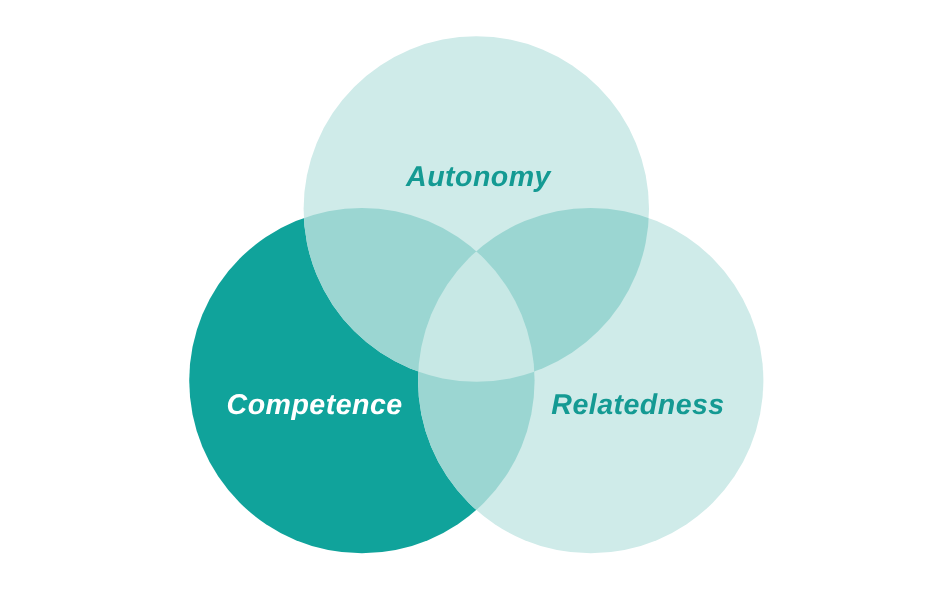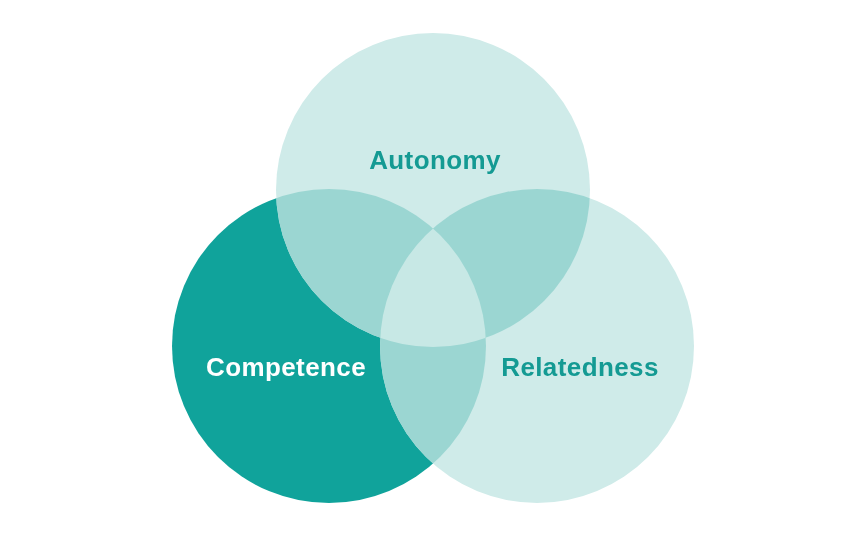--- a/index.html
+++ b/index.html
@@ -11,20 +11,21 @@
       width: 864px;
       height: 540px;
       overflow: hidden;
       font-family: "Liberation Sans", sans-serif;
     }
     .stage {
       position: relative;
       width: 741px;
       height: 540px;
       background: #ffffff;
+      font-style: italic;
     }
     svg { display: block; }
     .venn-label {
       font-family: "Liberation Sans", sans-serif;
       font-weight: 700;
       font-size: 26px;
       letter-spacing: 0.4px;
     }
   </style>
 </head>

